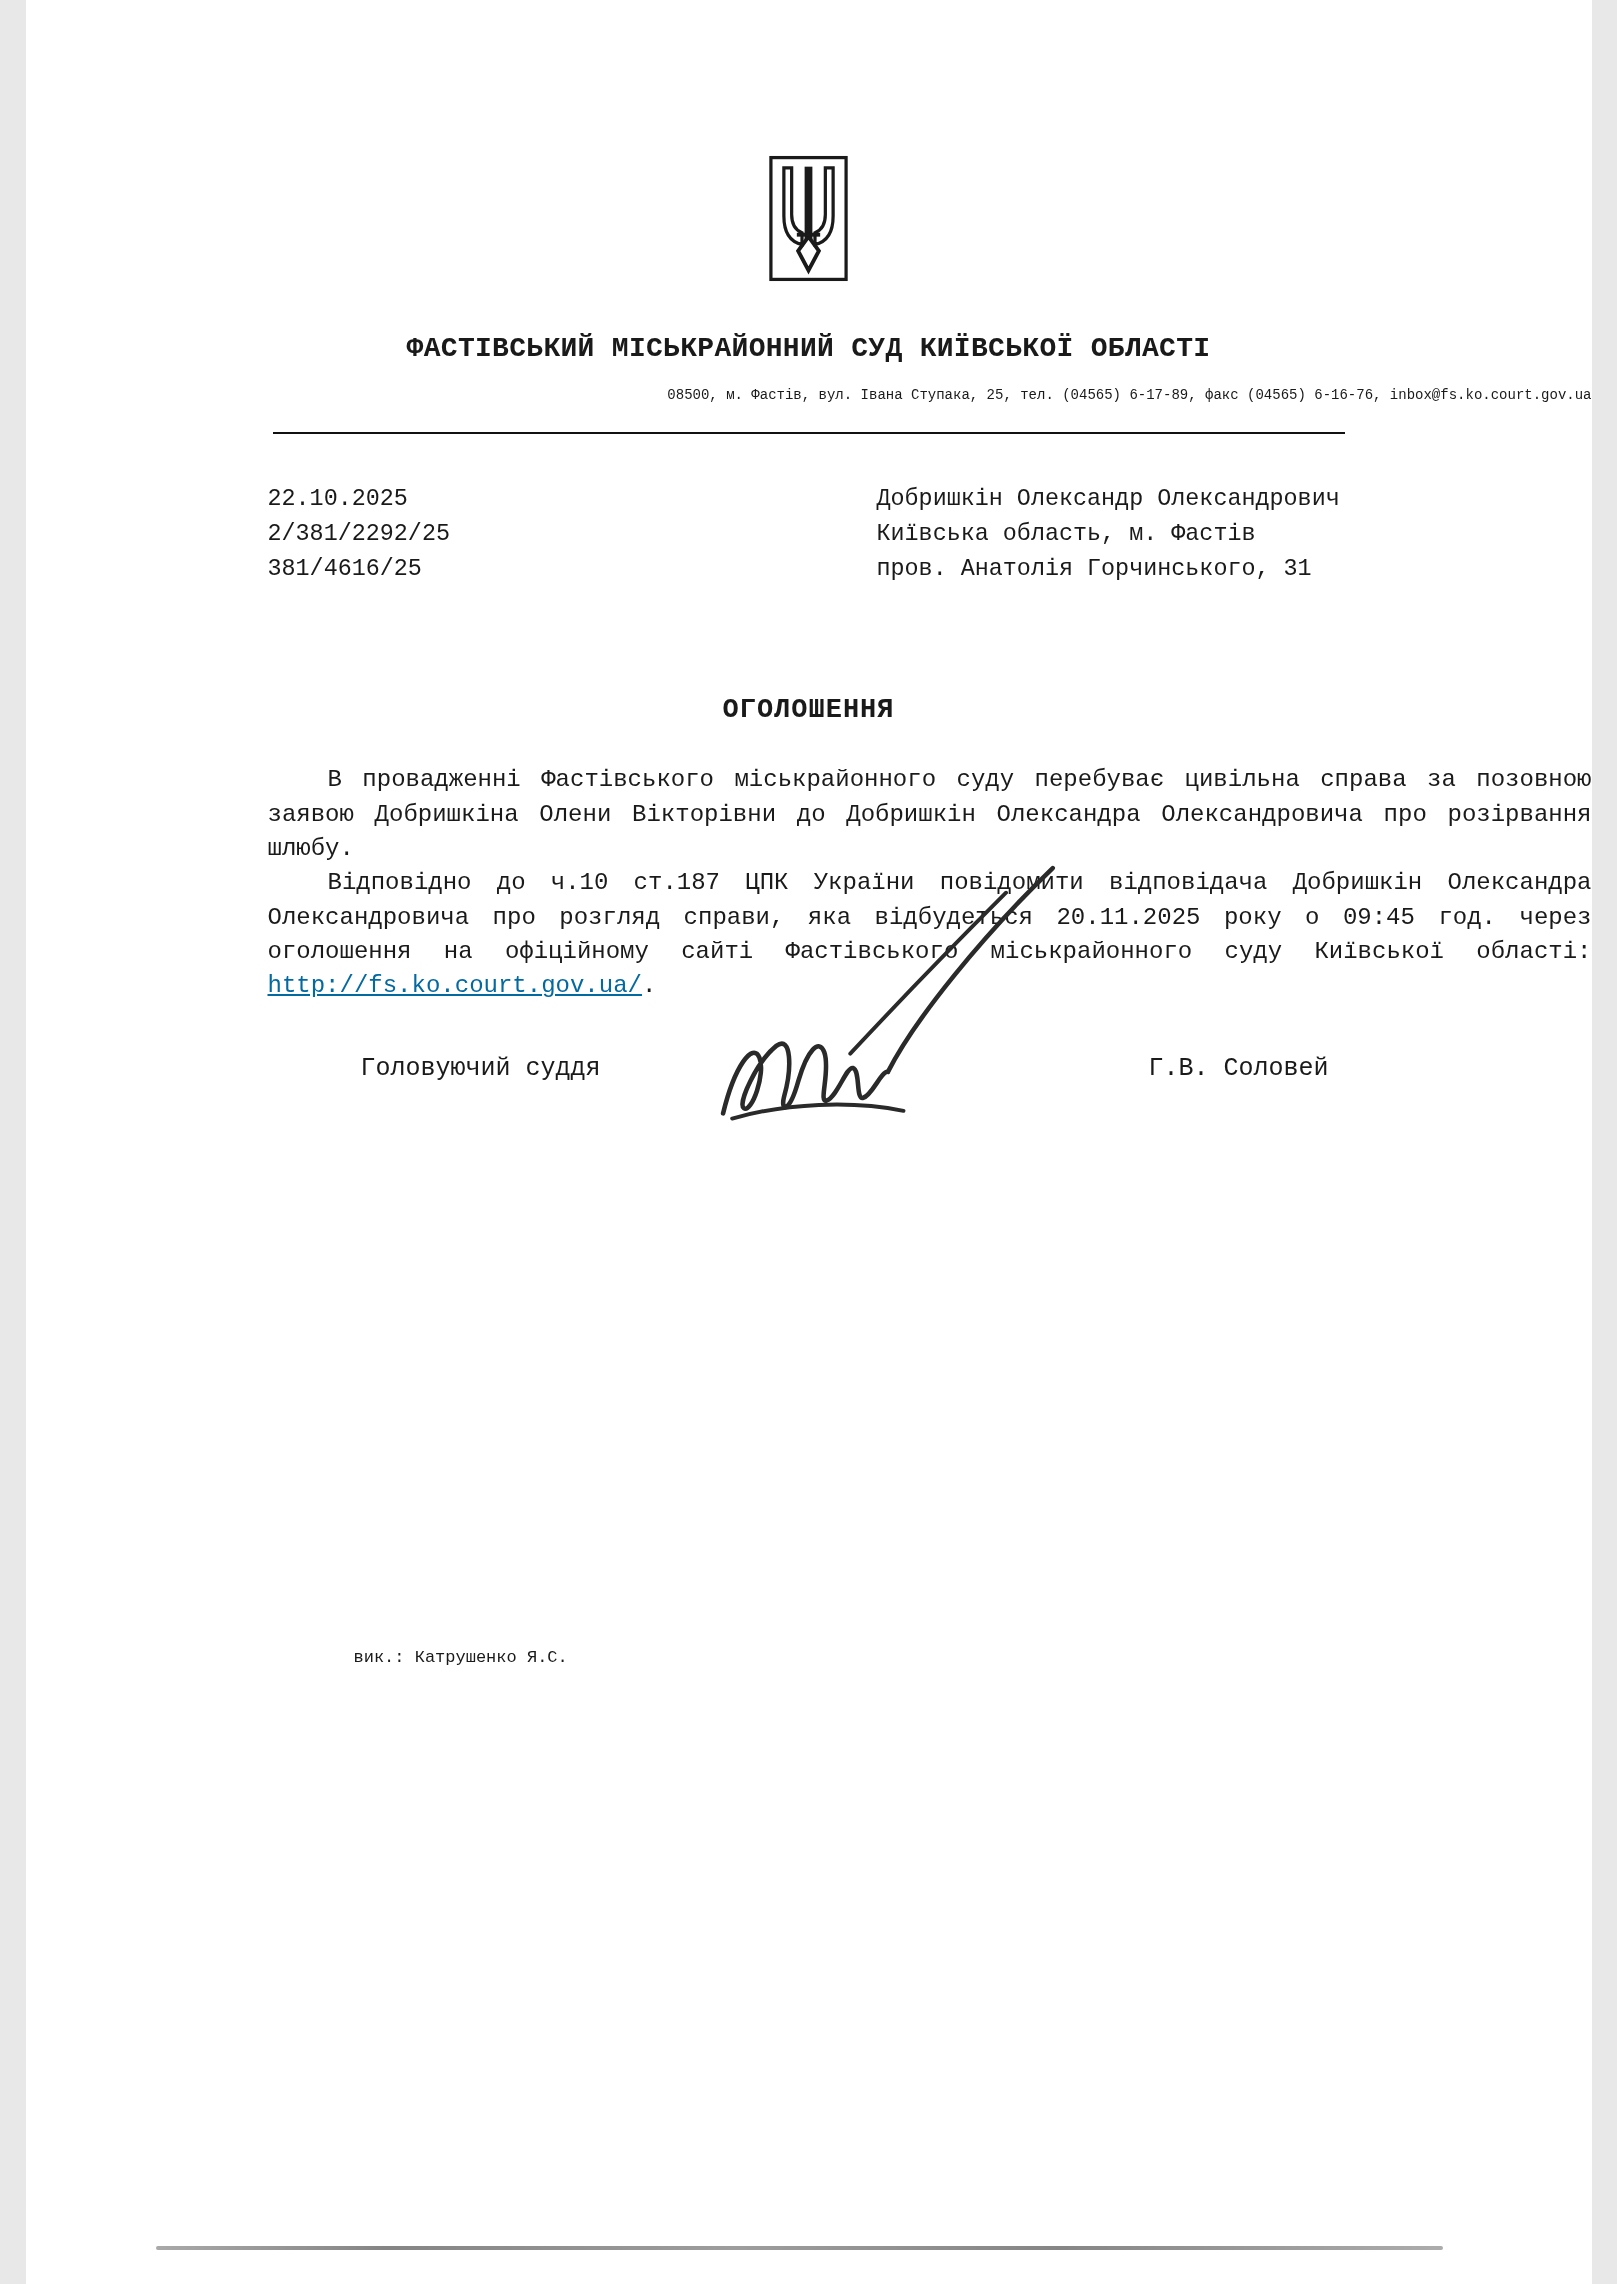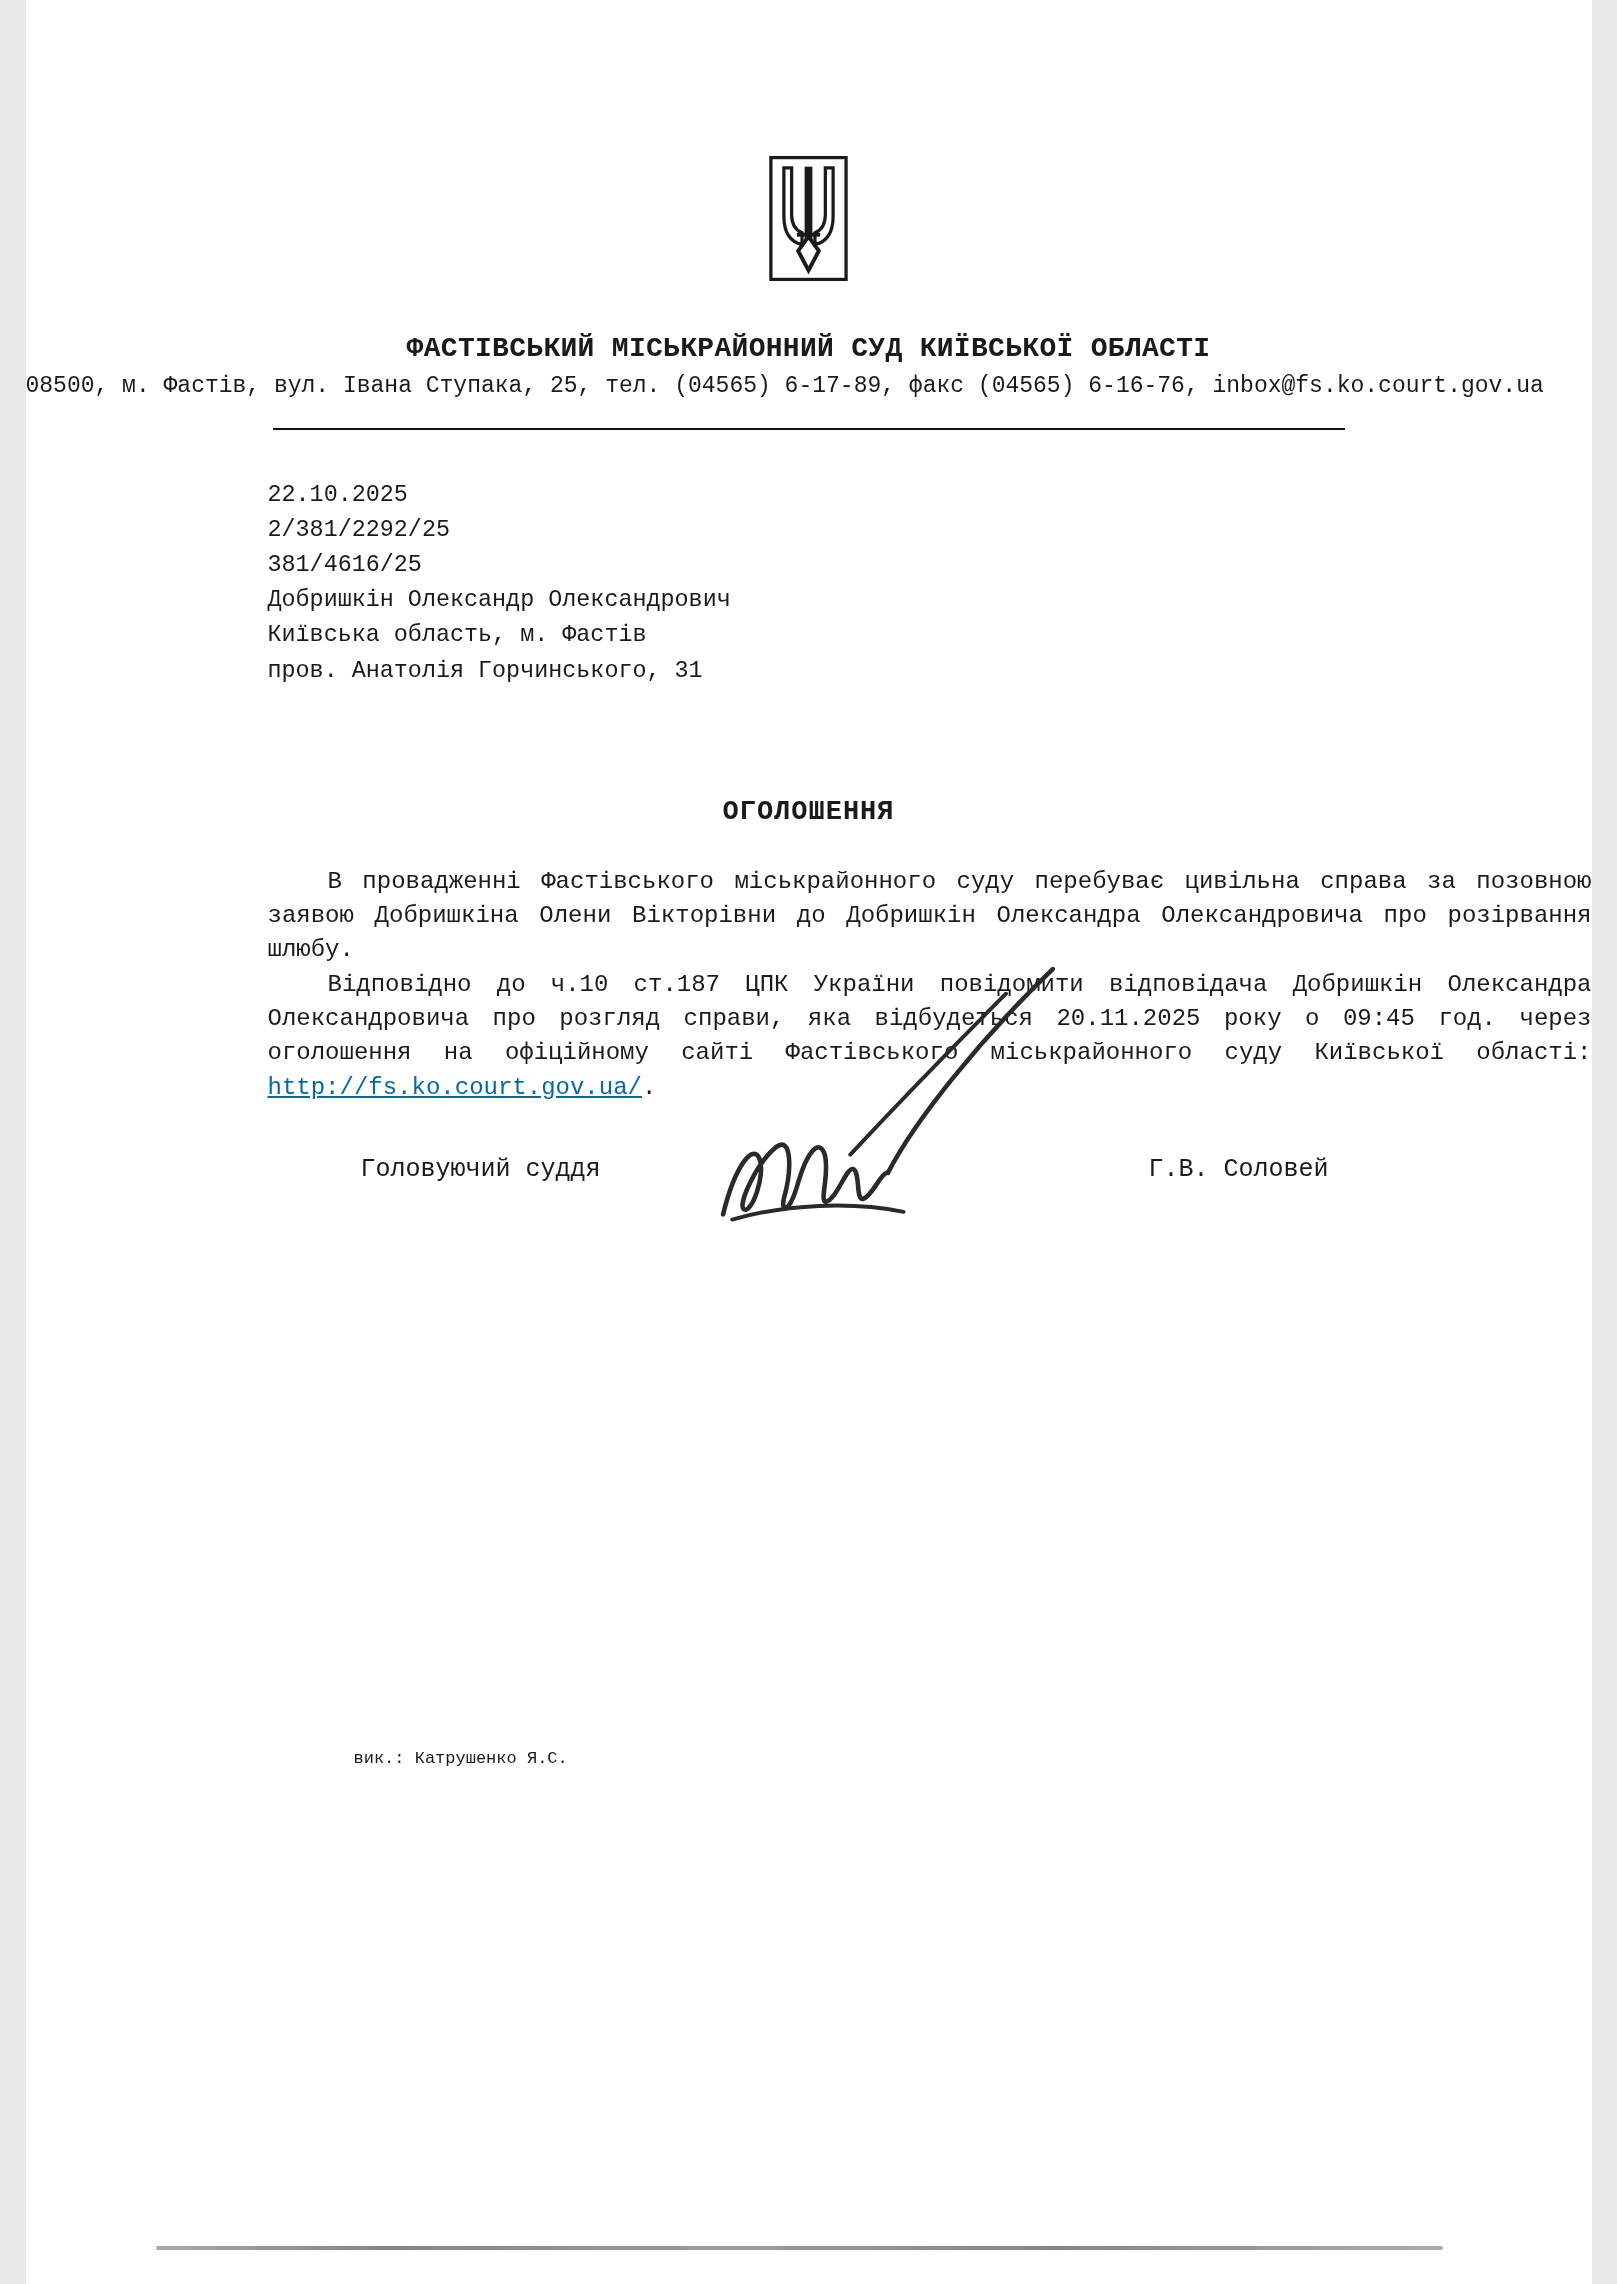--- a/index.html
+++ b/index.html
@@ -29,42 +29,41 @@
 
   
   .court-name {
     margin-top: 51px;
     text-align: center;
     font-weight: bold;
     font-size: 28px;
     letter-spacing: 0.3px;
   }
   .court-address {
-    margin-top: 9px;
-    text-align: left;
-    font-size: 23px;
+    margin-top: 23px;
+    text-align: right;
+    font-size: 14px;
   }
   .head-rule {
     margin: 29px auto 0 auto;
     width: 1072px;
     border: 0;
     border-top: 2.6px solid #111;
     height: 0;
   }
 
   
   .meta-row {
     margin-top: 48px;
     padding-left: 242px;
     padding-right: 195px;
     display: flex;
     justify-content: space-between;
     font-size: 23.4px;
     line-height: 1.5;
-    flex-direction: column;
   }
   .meta-col { text-align: left; }
   .addressee-col { width: 520px; text-align: left; }
 
   
   .doc-title {
     margin-top: 108px;
     text-align: center;
     font-weight: bold;
     font-size: 27px;

